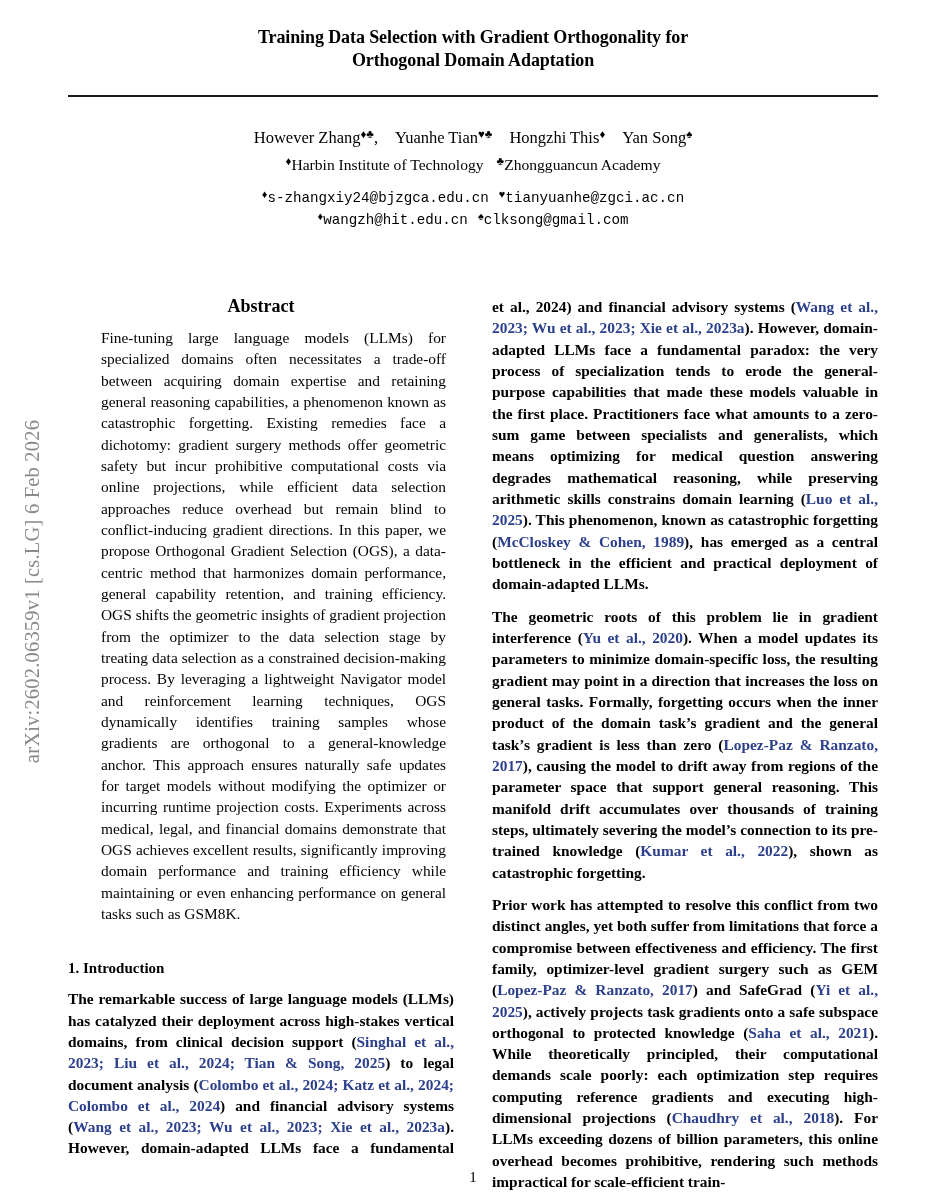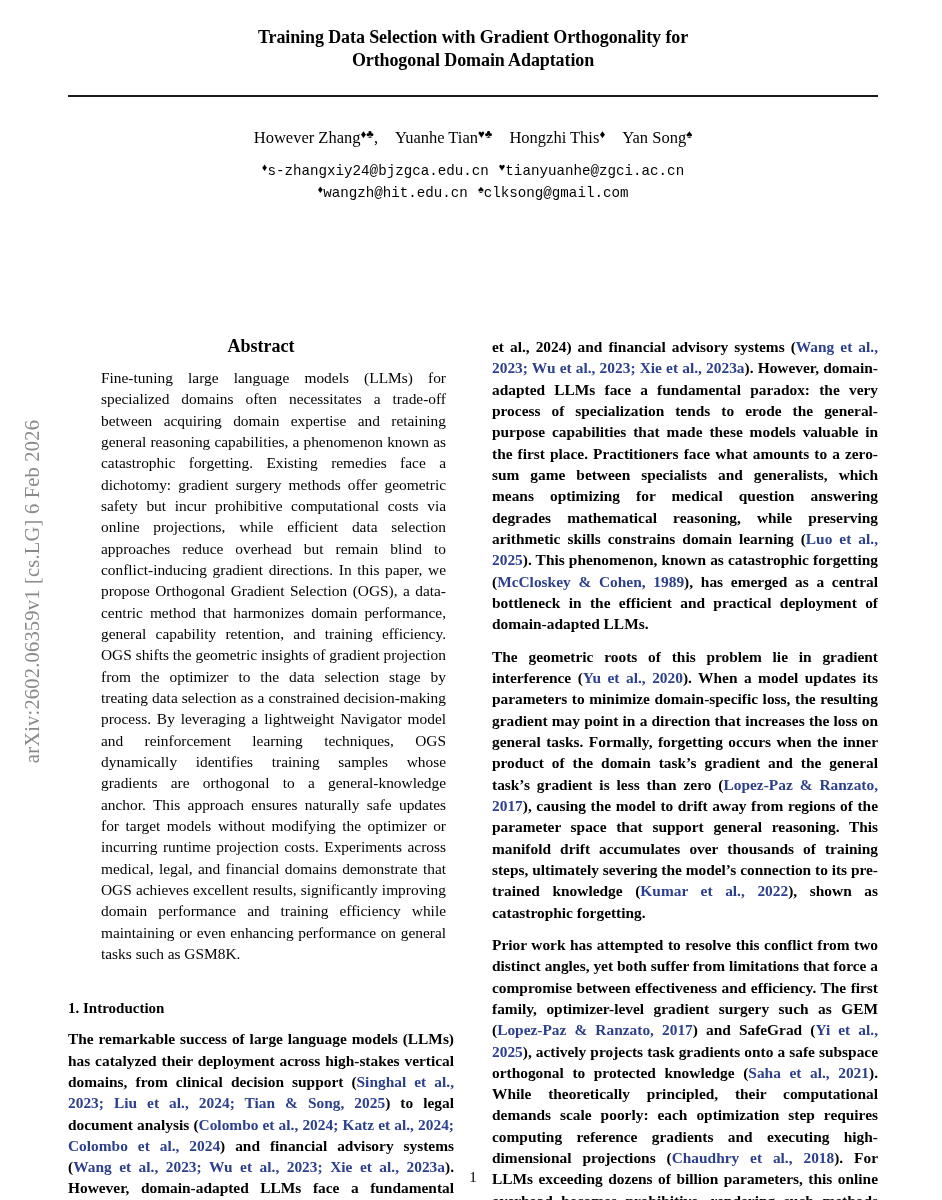--- a/index.html
+++ b/index.html
@@ -106,21 +106,20 @@
   #columns {
     position: absolute;
     top: 296px;
     left: 0;
     width: 810px;
     display: flex;
     gap: 38px;
   }
   .column {
     width: 386px;
-    margin-top: 40px;
   }
 
   
   #abstract-heading {
     text-align: center;
     font-size: 18px;
     font-weight: bold;
     margin: 0 0 10px 0;
   }
   #abstract-body {
@@ -175,20 +174,23 @@
       <span id="title-line-2">Orthogonal Domain Adaptation</span>
     </h1>
     <div class="rule"></div>
   </div>
 
   <div id="author-block">
     <div class="author-names">
       <span><span>However Zhang</span><span class="sym">♦♣</span><span>,</span></span><span class="gap-md"></span><span><span>Yuanhe Tian</span><span class="sym">♥♣</span></span><span class="gap-md"></span><span><span>Hongzhi This</span><span class="sym">♦</span></span><span class="gap-md"></span><span><span>Yan Song</span><span class="sym">♠</span></span>
     </div>
 
+    <div class="affil-line">
+      <span class="sym">♦</span><span>Harbin Institute of Technology</span><span class="affil-gap"></span><span class="sym">♣</span><span>Zhongguancun Academy</span>
+    </div>
 
 
     <div id="email-block">
       <div>
         <span class="sym">♦</span><span>s-zhangxiy24@bjzgca.edu.cn</span><span class="email-gap"></span><span class="sym">♥</span><span>tianyuanhe@zgci.ac.cn</span>
       </div>
       <div>
         <span class="sym">♦</span><span>wangzh@hit.edu.cn</span><span class="email-gap"></span><span class="sym">♠</span><span>clksong@gmail.com</span>
       </div>
     </div>

